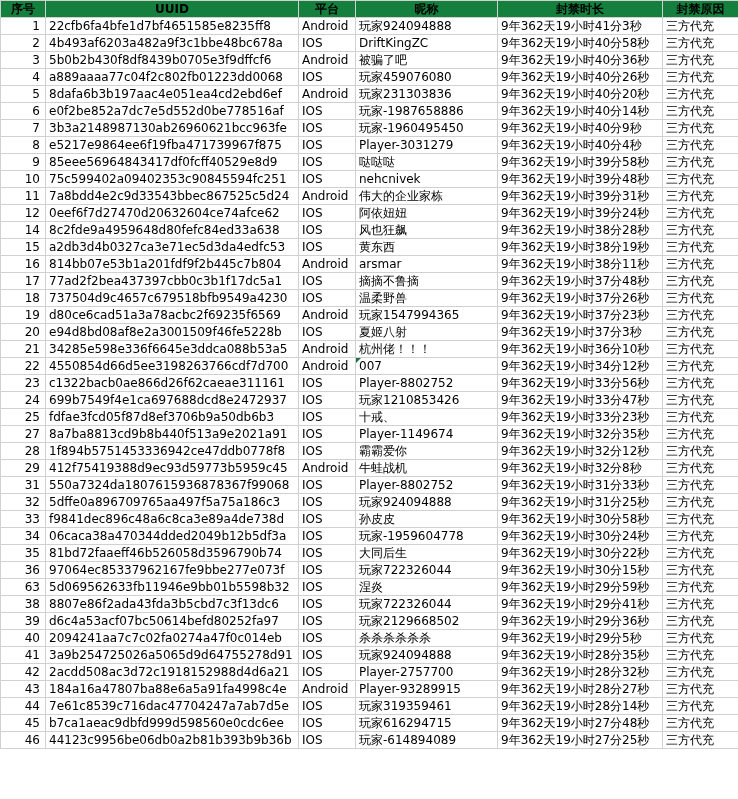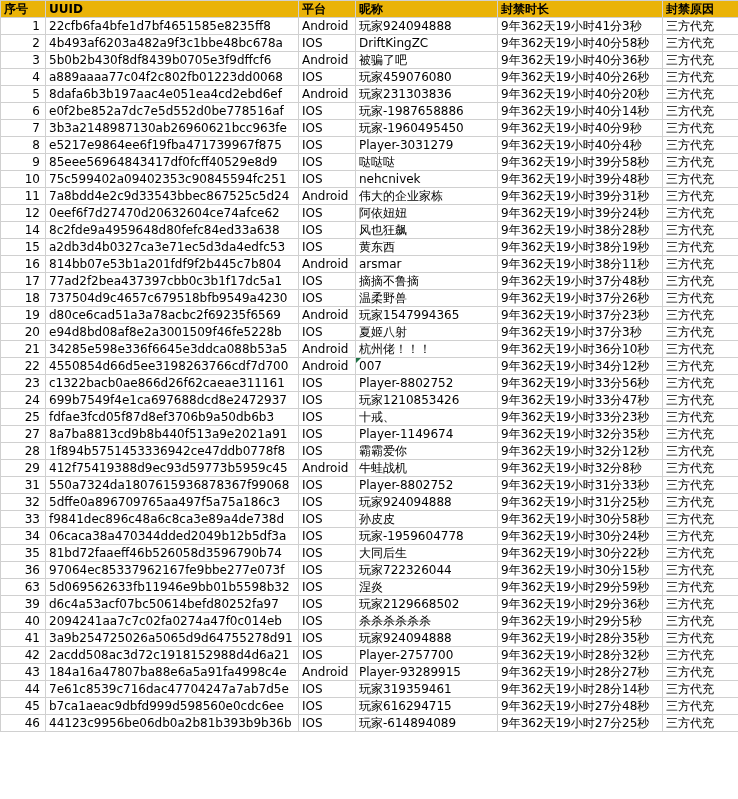--- a/index.html
+++ b/index.html
@@ -32,21 +32,22 @@
     color: #000000;
     white-space: nowrap;
     overflow: hidden;
     text-align: left;
     font-weight: normal;
     position: relative;
     vertical-align: middle;
   }
   table.sheet th {
     font-weight: bold;
-    background: #eab308;
+    background: #15803d;
+    text-align: center;
   }
   table.sheet td.col-index {
     text-align: right;
     padding-right: 5px;
   }
   table.sheet td.flagged::before {
     content: "";
     position: absolute;
     top: 0;
     left: 0;
@@ -345,20 +346,28 @@
       </tr>
       <tr>
         <td class="col-index">63</td>
         <td class="col-uuid">5d069562633fb11946e9bb01b5598b32</td>
         <td class="col-platform">IOS</td>
         <td class="col-nickname">涅炎</td>
         <td class="col-duration">9年362天19小时29分59秒</td>
         <td class="col-reason">三方代充</td>
       </tr>
       <tr>
+        <td class="col-index">38</td>
+        <td class="col-uuid">8807e86f2ada43fda3b5cbd7c3f13dc6</td>
+        <td class="col-platform">IOS</td>
+        <td class="col-nickname">玩家722326044</td>
+        <td class="col-duration">9年362天19小时29分41秒</td>
+        <td class="col-reason">三方代充</td>
+      </tr>
+      <tr>
         <td class="col-index">39</td>
         <td class="col-uuid">d6c4a53acf07bc50614befd80252fa97</td>
         <td class="col-platform">IOS</td>
         <td class="col-nickname">玩家2129668502</td>
         <td class="col-duration">9年362天19小时29分36秒</td>
         <td class="col-reason">三方代充</td>
       </tr>
       <tr>
         <td class="col-index">40</td>
         <td class="col-uuid">2094241aa7c7c02fa0274a47f0c014eb</td>

